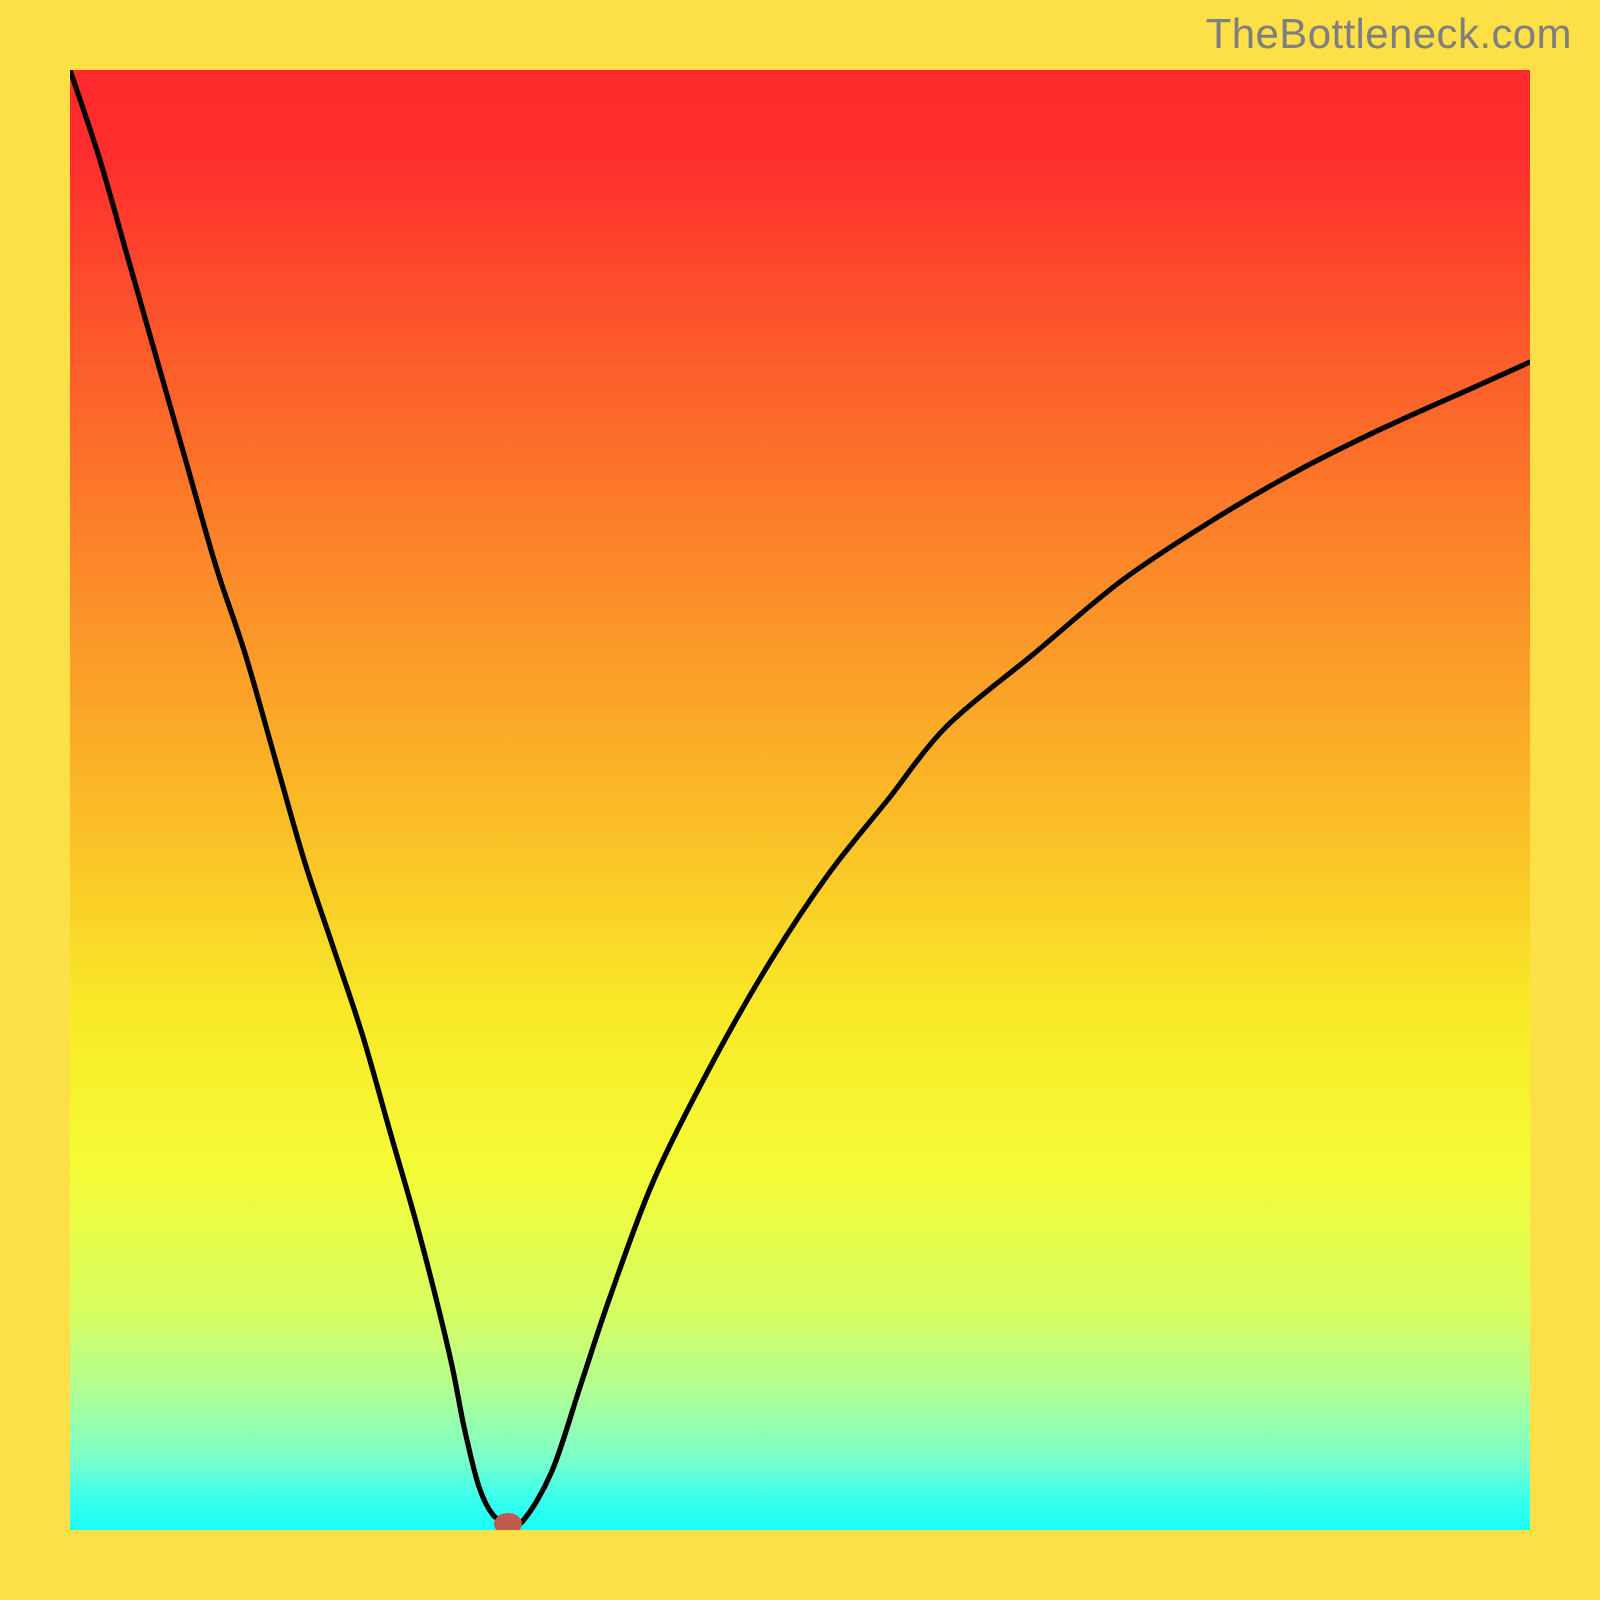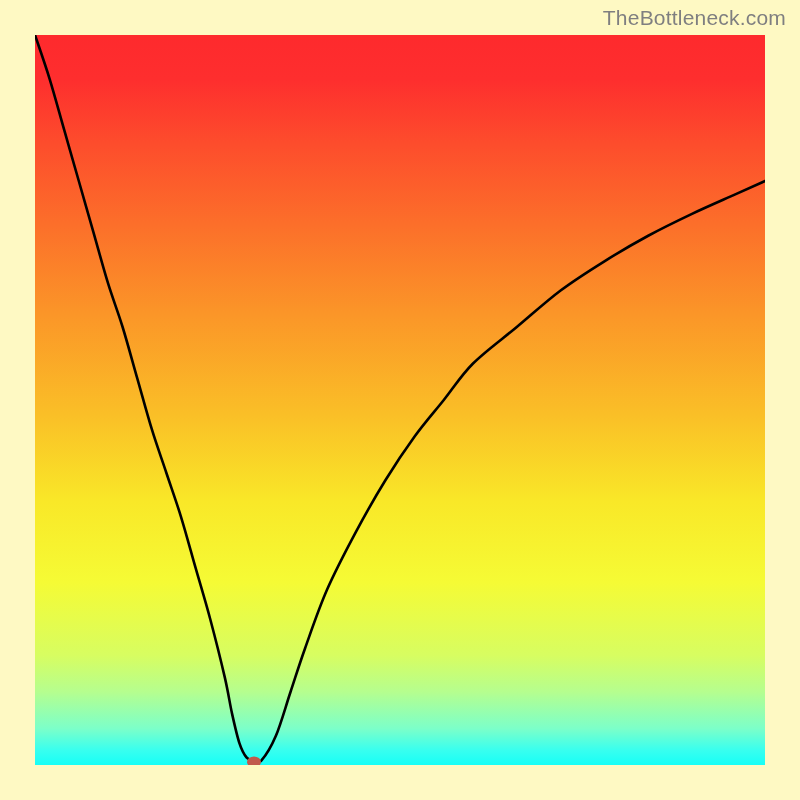--- a/index.html
+++ b/index.html
@@ -7,21 +7,21 @@
     padding: 0;
     width: 800px;
     height: 800px;
     background: #000;
     overflow: hidden;
     font-family: Arial, Helvetica, sans-serif;
   }
   .frame {
     position: absolute;
     inset: 0;
-    background: #fef9c3;
+    background: #fde047;
   }
   .plot {
     position: absolute;
     left: 35px;
     top: 35px;
     width: 730px;
     height: 730px;
     background: linear-gradient(to bottom,
       #fe2a2d 0%,
       #fe2e2e 6%,

